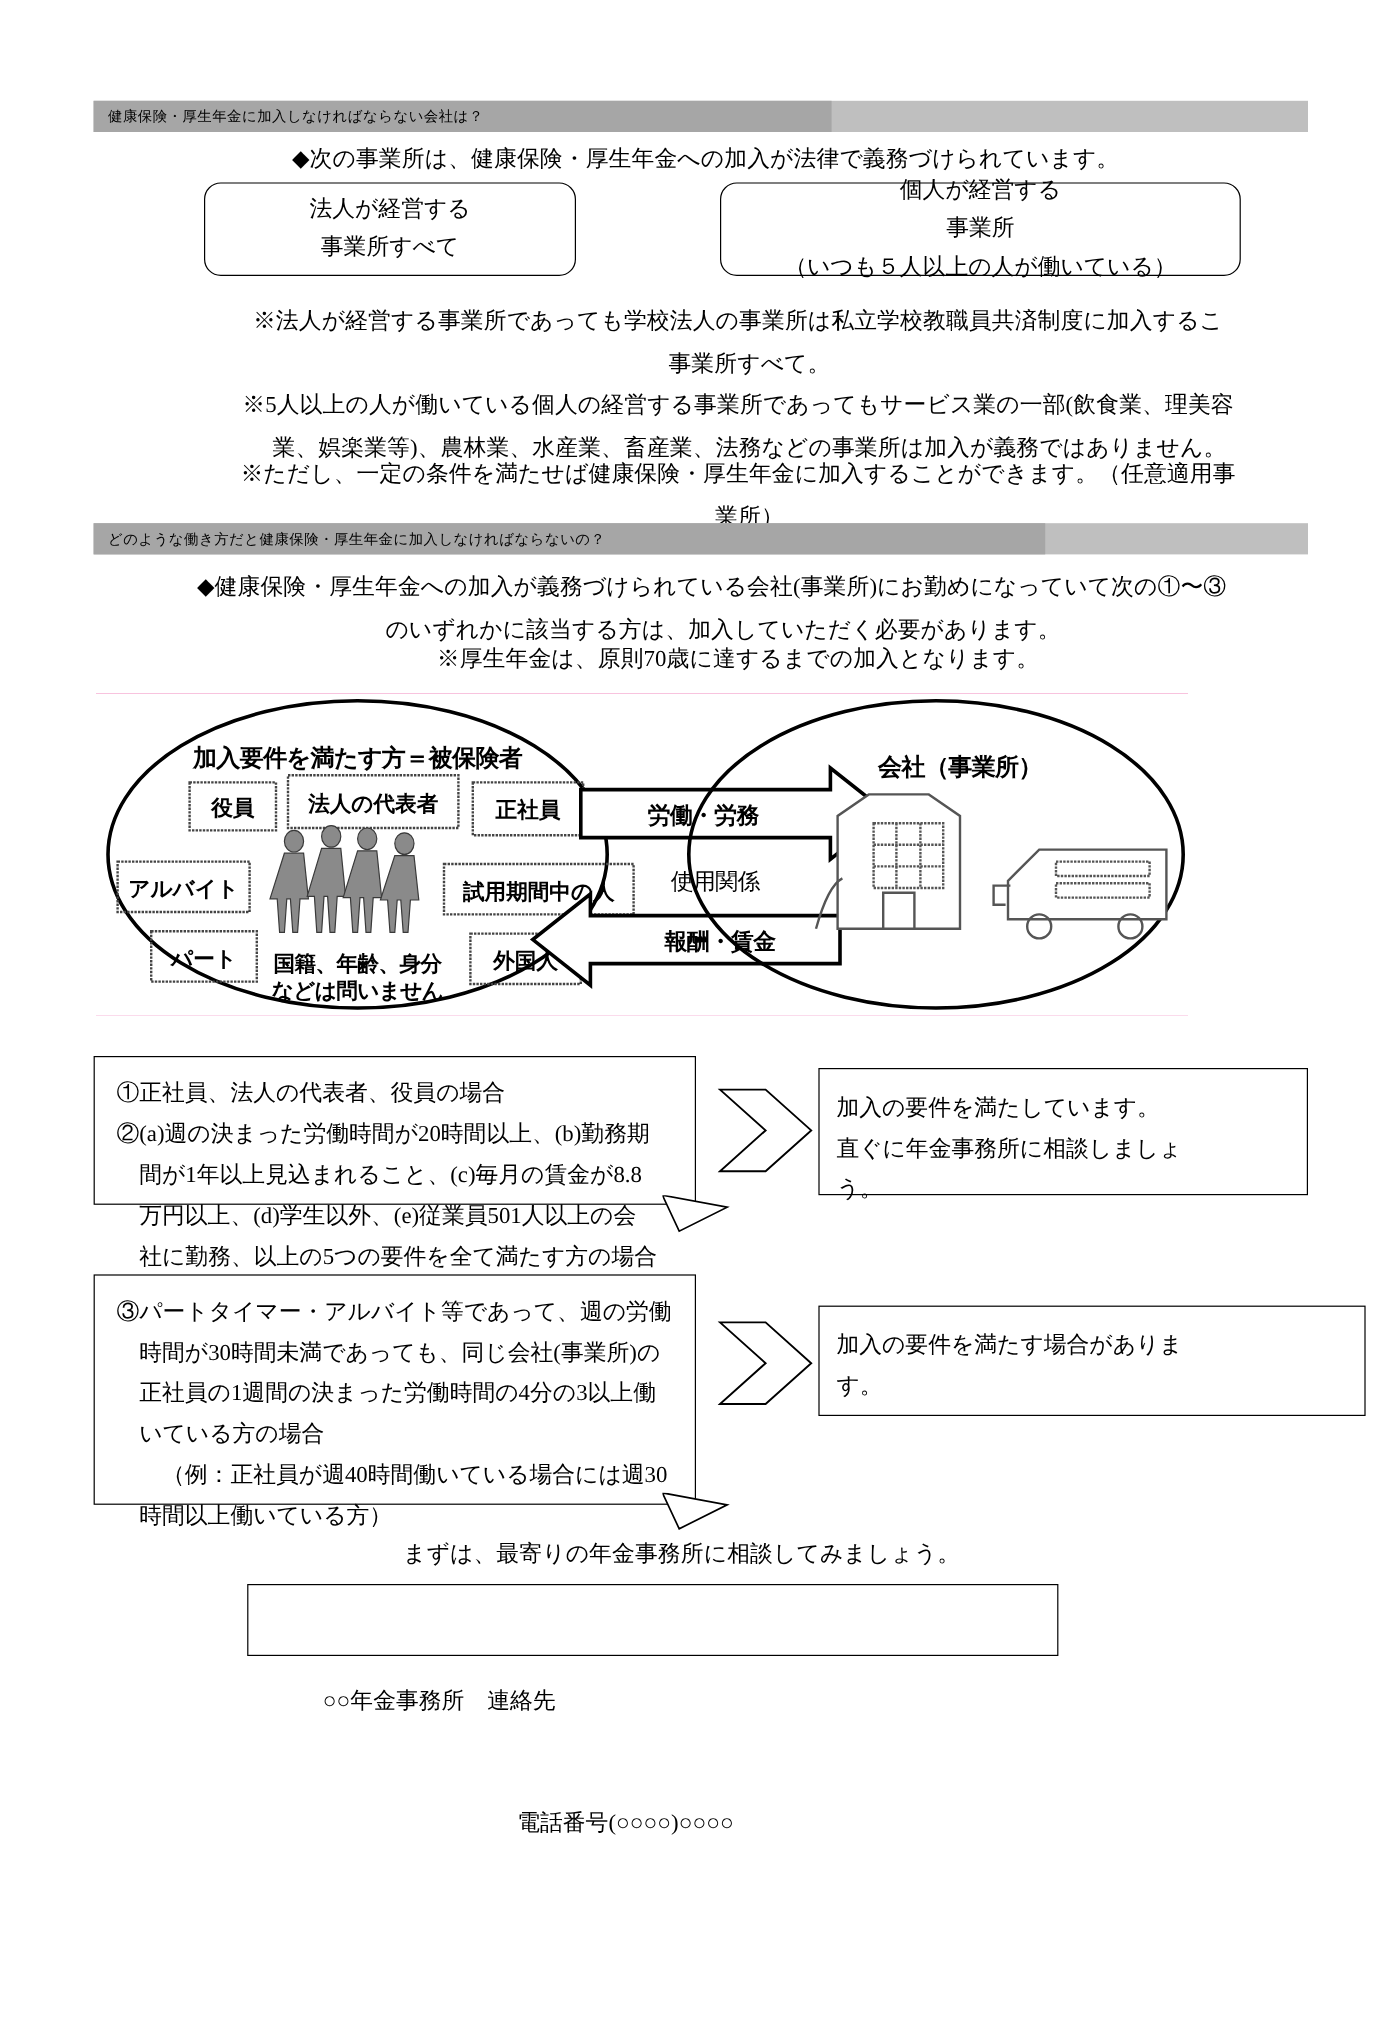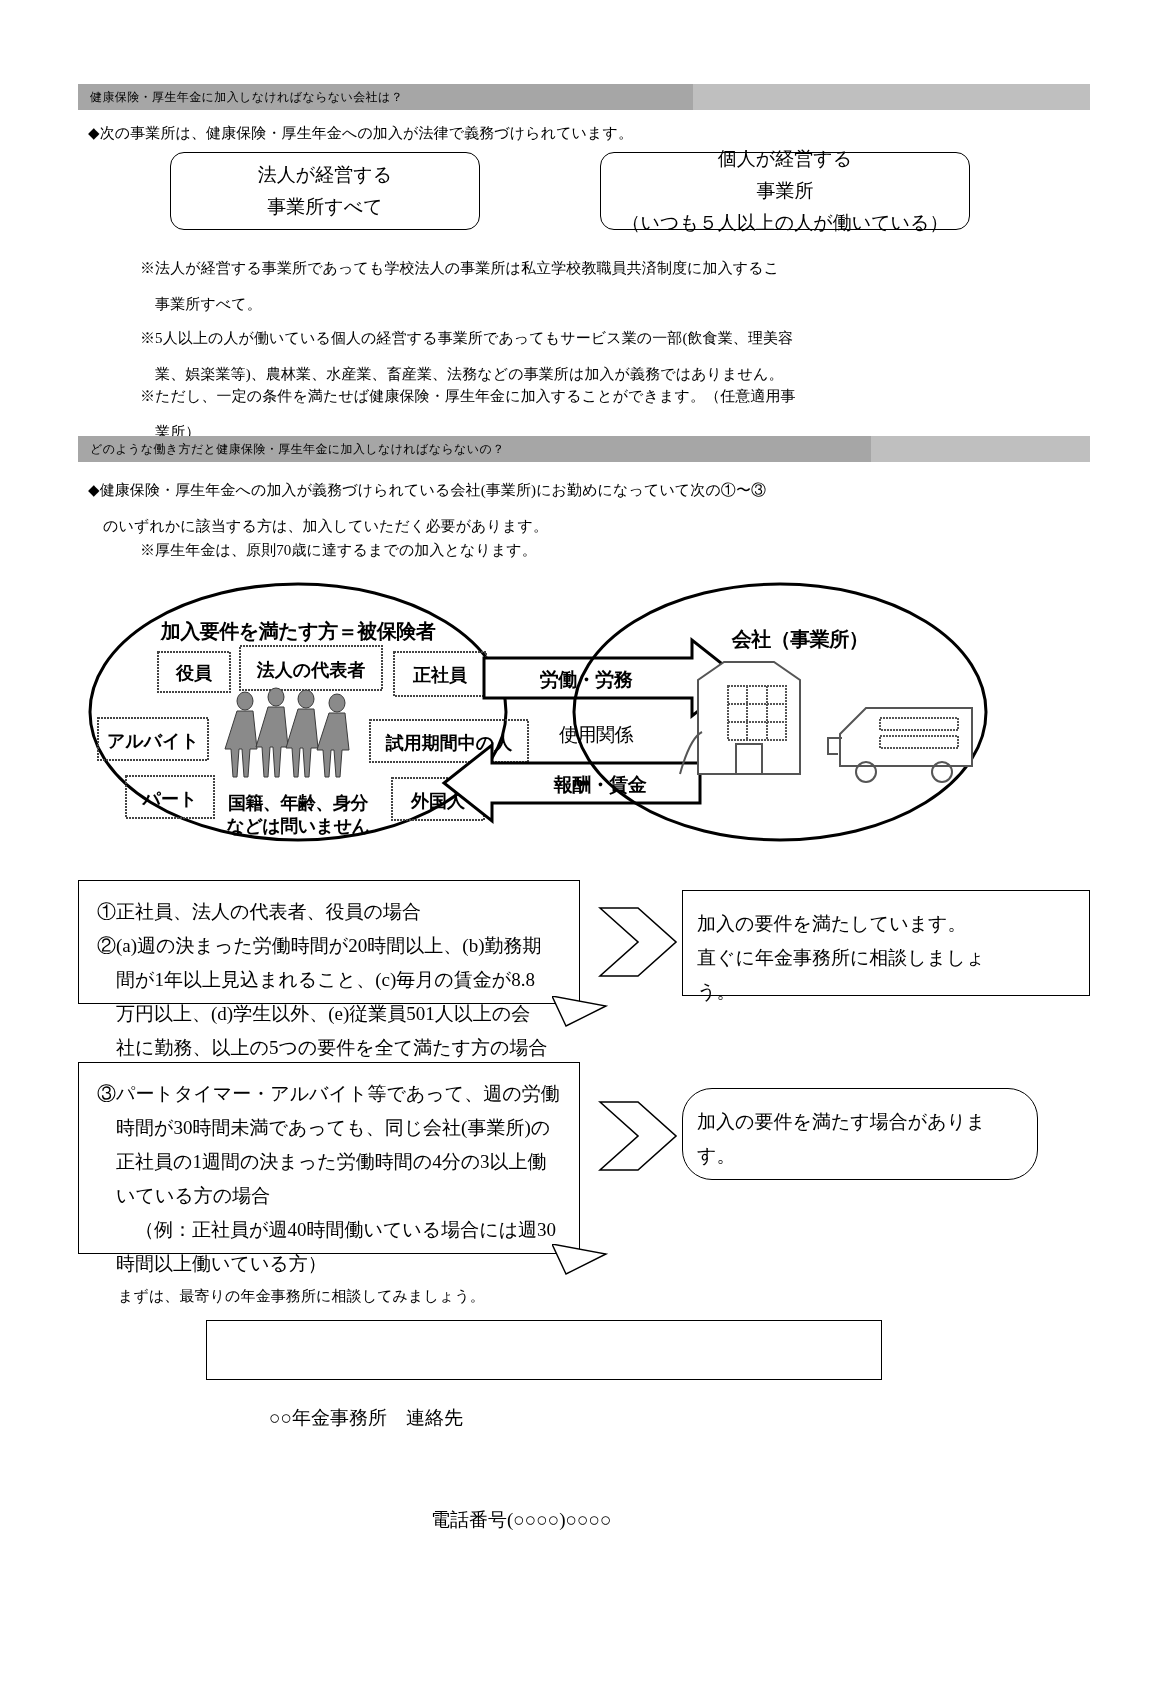--- a/index.html
+++ b/index.html
@@ -38,24 +38,25 @@
     padding-left: 12px;
     box-sizing: border-box;
     font-size: 12px;
     letter-spacing: 0.4px;
     white-space: nowrap;
   }
 
   
   .txt {
     position: absolute;
-    font-size: 15px;
+    font-size: 19px;
     line-height: 36px;
     white-space: pre-wrap;
     letter-spacing: 0.1px;
+    text-align: center;
   }
 
   
   .roundbox {
     position: absolute;
     border: 1.4px solid #000;
     border-radius: 14px;
     display: flex;
     flex-direction: column;
     align-items: center;
@@ -110,21 +111,21 @@
     <span>健康保険・厚生年金に加入しなければならない会社は？</span>
   </div>
 
   <div class="txt" style="left:88px; top:115px; width:1000px;">◆次の事業所は、健康保険・厚生年金への加入が法律で義務づけられています。</div>
 
   <div class="roundbox" style="left:170px; top:152px; width:310px; height:78px;">
     <div>法人が経営する</div>
     <div>事業所すべて</div>
   </div>
 
-  <div class="roundbox" style="left:600px; top:152px; width:370px; height:78px;">
+  <div class="roundbox" style="left:600px; top:152px; width:434px; height:78px;">
     <div>個人が経営する</div>
     <div>事業所</div>
     <div>（いつも５人以上の人が働いている）</div>
   </div>
 
   <div class="txt" style="left:140px; top:250px; width:950px;">※法人が経営する事業所であっても学校法人の事業所は私立学校教職員共済制度に加入するこ
 　事業所すべて。</div>
   <div class="txt" style="left:140px; top:320px; width:950px;">※5人以上の人が働いている個人の経営する事業所であってもサービス業の一部(飲食業、理美容
 　業、娯楽業等)、農林業、水産業、畜産業、法務などの事業所は加入が義務ではありません。</div>
   <div class="txt" style="left:140px; top:378px; width:950px;">※ただし、一定の条件を満たせば健康保険・厚生年金に加入することができます。（任意適用事
@@ -254,21 +255,21 @@
 　時間以上働いている方）</div>
   </div>
   <svg class="tail" style="left:552px; top:1244px;" width="60" height="40" viewBox="0 0 60 40" xmlns="http://www.w3.org/2000/svg">
     <path d="M0 0 L54 10 L14 30 Z" fill="#ffffff" stroke="#000" stroke-width="1.4"></path>
   </svg>
 
   <svg class="chevron" style="left:598px; top:1100px;" width="82" height="72" viewBox="0 0 82 72" xmlns="http://www.w3.org/2000/svg">
     <path d="M2 2 L40 36 L2 70 L40 70 L78 36 L40 2 Z" fill="#ffffff" stroke="#000" stroke-width="1.6"></path>
   </svg>
 
-  <div class="rectbox center-pad" style="left:682px; top:1088px; width:356px; height:92px;border-radius:30px;">
+  <div class="rectbox center-pad" style="left:682px; top:1088px; width:456px; height:92px;">
     <div class="pad">加入の要件を満たす場合がありま
 す。</div>
   </div>
 
   <div class="txt" style="left:118px; top:1278px; width:900px;">まずは、最寄りの年金事務所に相談してみましょう。</div>
 
   <div class="rectbox" style="left:206px; top:1320px; width:676px; height:60px;">
     <div class="pad" style="padding:12px 0 0 0; text-align:left;">
       <div class="contact-line" style="padding-left:62px;">○○年金事務所　連絡先</div>
       <div class="contact-line" style="padding-left:224px;">電話番号(○○○○)○○○○</div>

